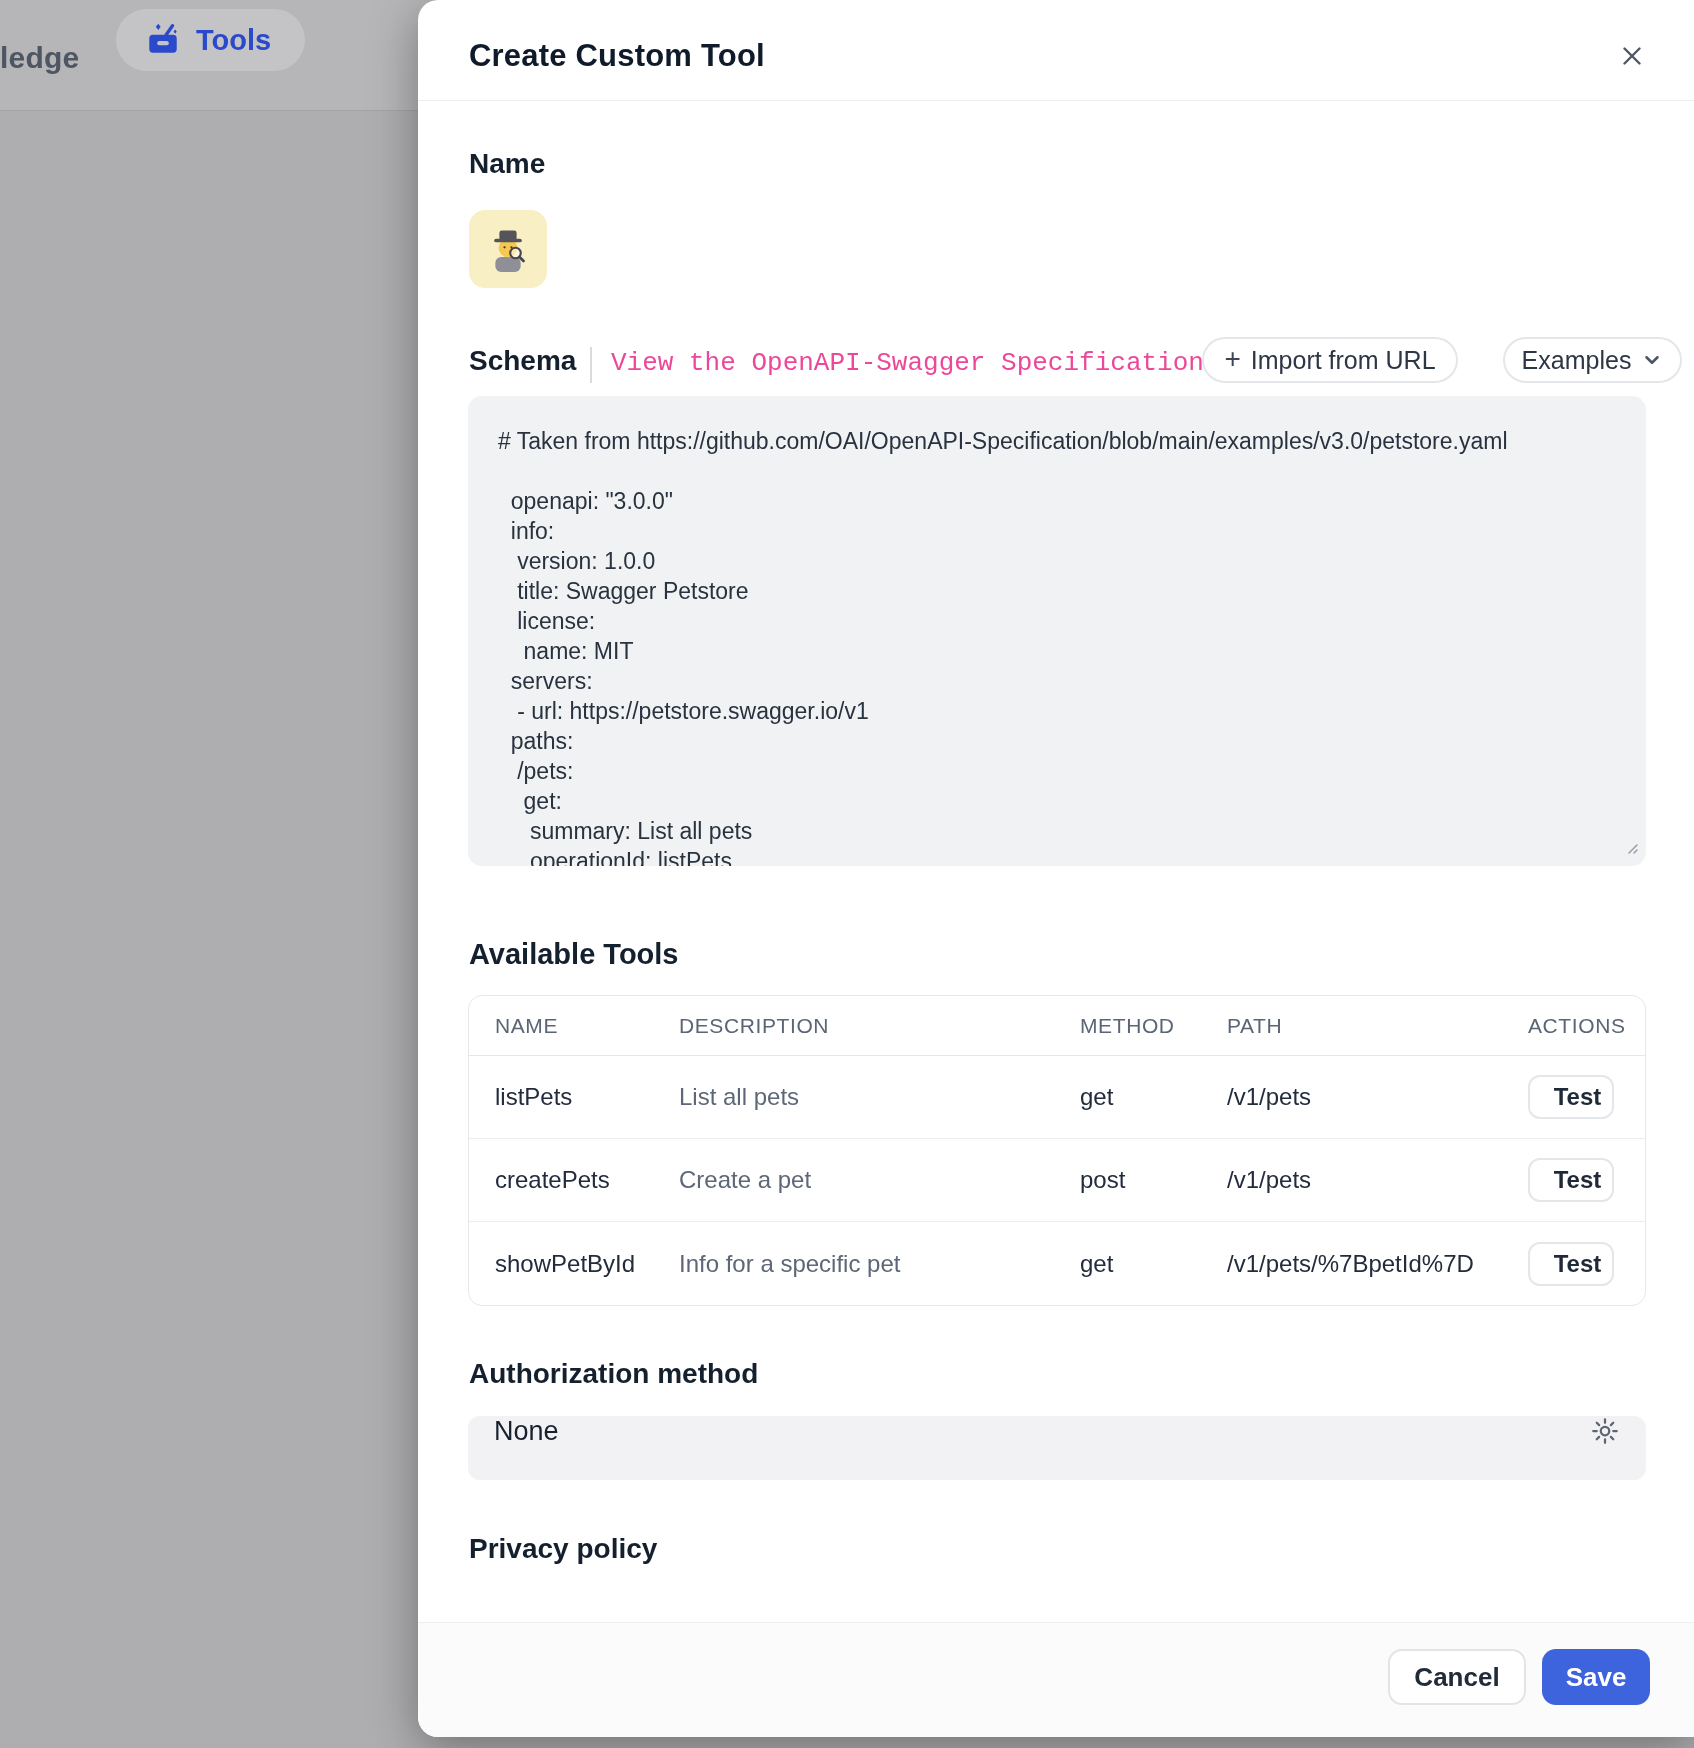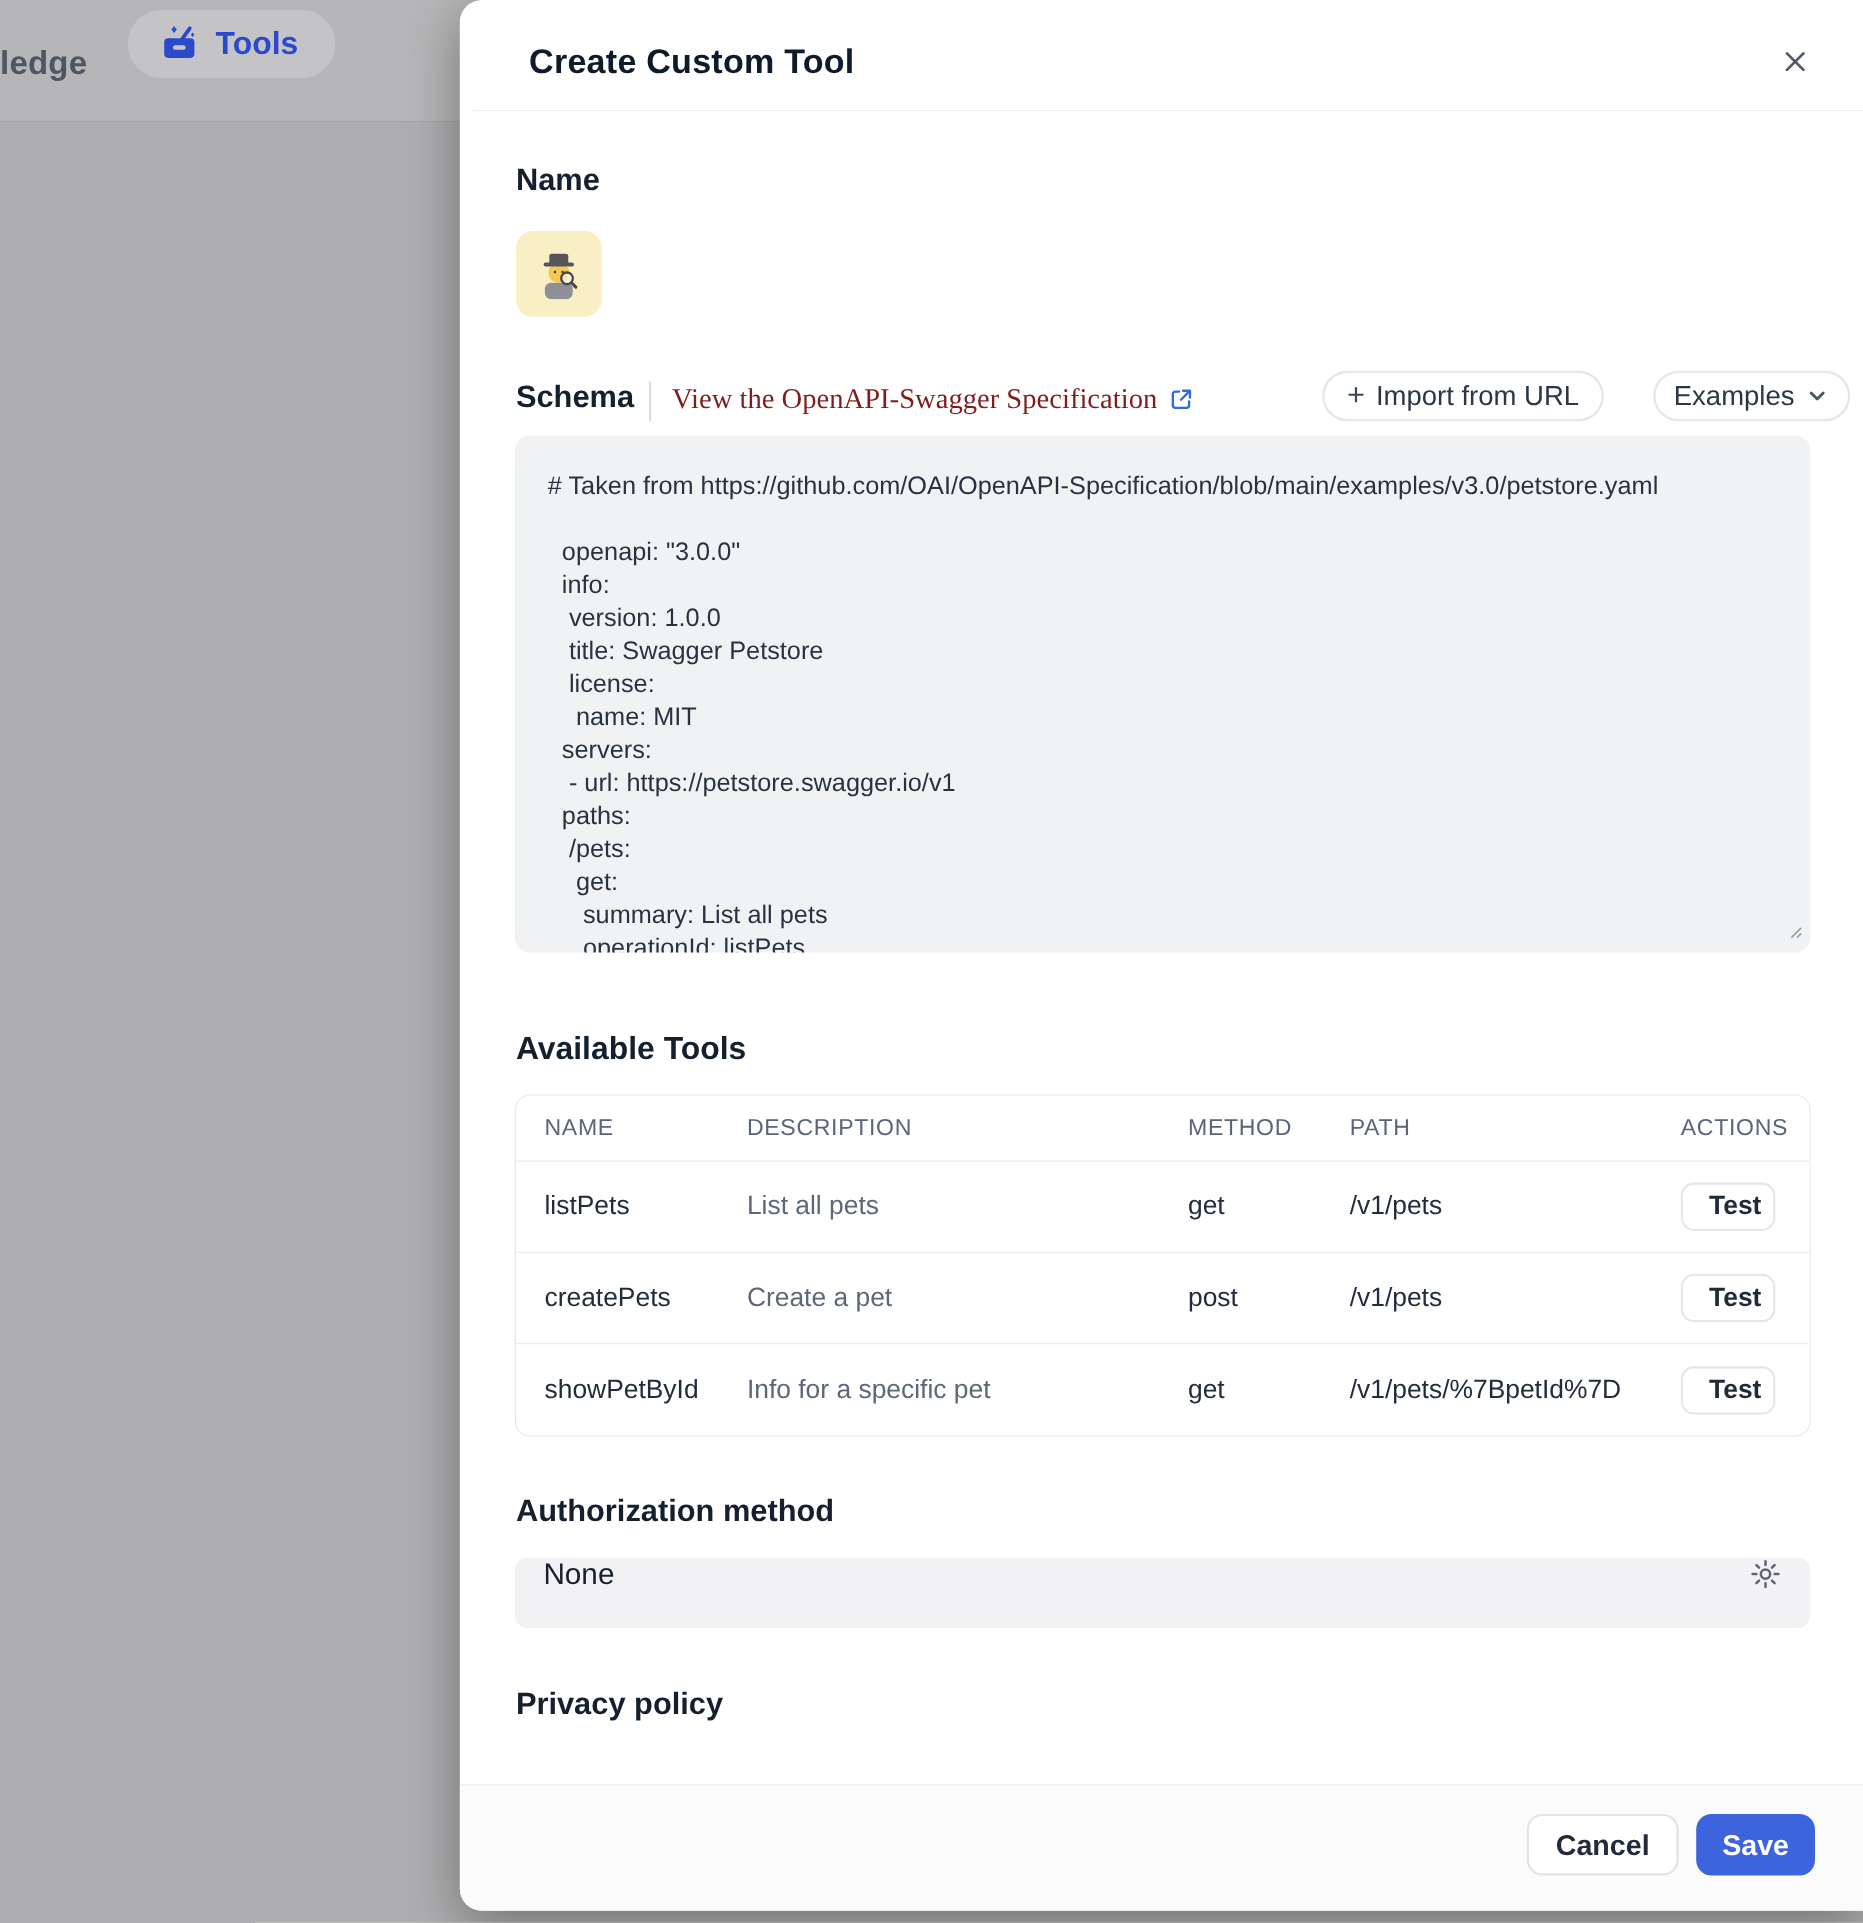--- a/index.html
+++ b/index.html
@@ -27,21 +27,21 @@
   }
   .tools-pill .label{ font-size:29px; font-weight:700; color:#2b49cb; }
   
   .modal{
     position:absolute; left:418px; top:0; width:1276px; height:1737px;
     background:#ffffff; border-radius:20px 0 0 20px;
     box-shadow:0 12px 48px rgba(0,0,0,.35);
     overflow:hidden;
   }
   .modal-header{
-    position:absolute; top:0; left:12px; right:0; height:101px;
+    position:absolute; top:0; left:0; right:0; height:101px;
     border-bottom:1px solid #ededf0;
     text-decoration:underline;
   }
   .modal-title{
     position:absolute; left:51px; top:38px;
     font-size:31px; font-weight:700; color:#0f1b2b; letter-spacing:.2px;
   }
   .close-btn{
     position:absolute; right:40px; top:34px; width:44px; height:44px;
     display:flex; align-items:center; justify-content:center;
@@ -58,23 +58,23 @@
     position:absolute; left:156px; top:208px; width:1076px; height:82px;
     border:3px solid #0c0e14; border-radius:14px; background:#f6f6f8;
     font-family:inherit; font-size:27px; color:#0b0e14; padding:0 26px;
     outline:none;
   }
   
   .schema-label{ top:345px; }
   .v-divider{ position:absolute; left:172px; top:347px; width:2px; height:36px; background:#d9dbdf; }
   .spec-link{
     position:absolute; left:193px; top:348px;
-    font-size:26px; color:#7f1d1d; text-decoration:none;
+    font-size:26px; color:#ec4899; text-decoration:none;
     display:flex; align-items:center; gap:10px; cursor:pointer; background:none; border:none;
-    font-family:Liberation Serif, serif;
+    font-family:Liberation Mono, monospace;
   }
   .pill-btn{
     position:absolute; top:337px; height:46px; border-radius:23px;
     background:#fff; border:2px solid #e5e6ea;
     display:flex; align-items:center; justify-content:center; gap:10px;
     font-family:inherit; font-size:25px; font-weight:500; color:#2c3644; cursor:pointer;
   }
   .import-btn{ left:784px; width:256px; }
   .examples-btn{ left:1085px; width:179px; }
   .plus-glyph{ font-size:28px; font-weight:400; color:#3c4654; line-height:1; margin-top:-2px; }

